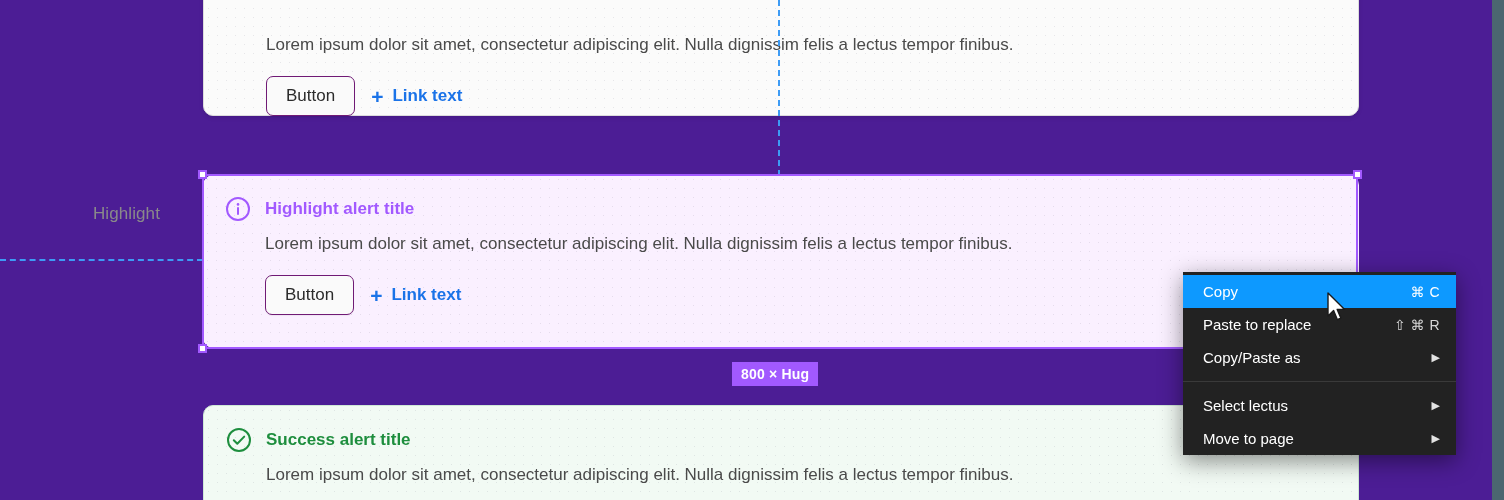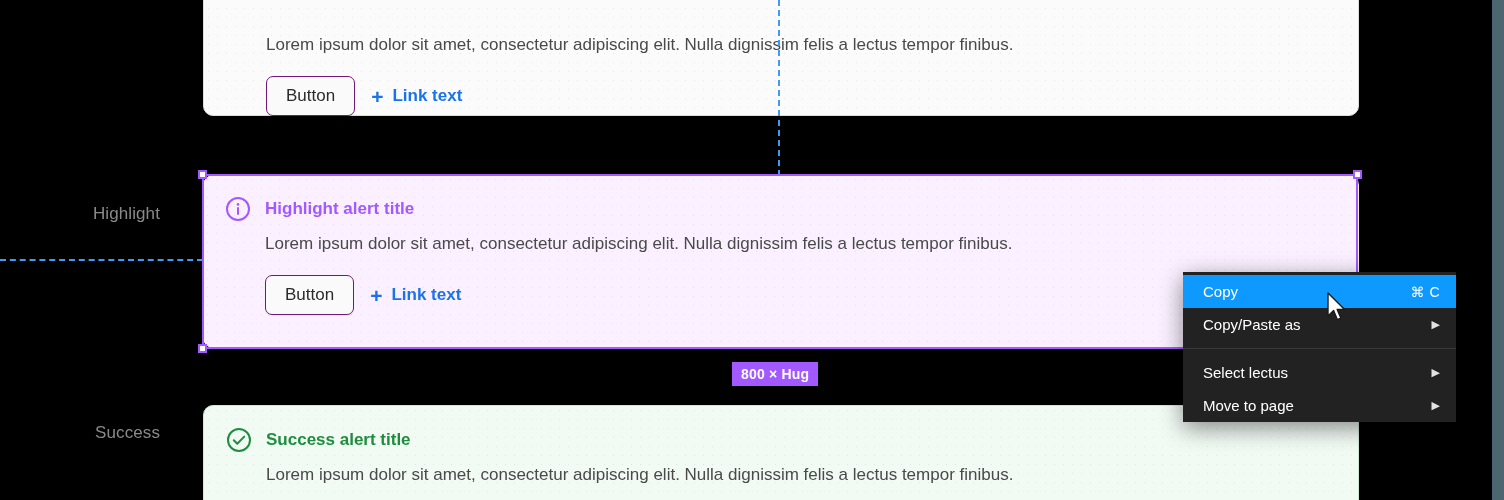--- a/index.html
+++ b/index.html
@@ -13,21 +13,21 @@
     position: relative;
     overflow: hidden;
     font-family: "Liberation Sans", sans-serif;
     -webkit-font-smoothing: antialiased;
   }
 
   
   #canvas {
     position: absolute;
     inset: 0;
-    background: #000000;
+    background: #4c1d95;
   }
 
   
   .edge-strip {
     position: absolute;
     top: 0;
     right: 0;
     width: 12px;
     height: 500px;
     background: #4b6670;
@@ -313,39 +313,42 @@
             <path d="M7.8 13.2 L11.3 16.7 L18.2 9.6" fill="none" stroke="#1e8e3e" stroke-width="2" stroke-linecap="round" stroke-linejoin="round"></path>
           </svg>
         </span>
         <span class="alert-title" style="color:#1e8e3e;">Success alert title</span>
       </div>
       <div class="alert-body">Lorem ipsum dolor sit amet, consectetur adipiscing elit. Nulla dignissim felis a lectus tempor finibus.</div>
     </div>
   </div>
 
   <div class="row-label" id="label-highlight">Highlight</div>
-  <div class="row-label" id="label-success">Success</div>
 
   <div class="guide-v" id="guide-v-1"></div>
   <div class="guide-h" id="guide-h-1"></div>
 
   <div id="selection">
     <span class="handle tl"></span>
     <span class="handle tr"></span>
     <span class="handle bl"></span>
     <span class="handle br"></span>
   </div>
   <div id="size-badge">800 × Hug</div>
 
   <div id="context-menu">
     <div class="menu-item active">
       <span>Copy</span>
       <span class="menu-shortcut">⌘ C</span>
     </div>
     <div class="menu-item">
+      <span>Paste to replace</span>
+      <span class="menu-shortcut">⇧ ⌘ R</span>
+    </div>
+    <div class="menu-item">
       <span>Copy/Paste as</span>
       <span class="menu-arrow">▶</span>
     </div>
     <div class="menu-sep"></div>
     <div class="menu-item">
       <span>Select lectus</span>
       <span class="menu-arrow">▶</span>
     </div>
     <div class="menu-item">
       <span>Move to page</span>

